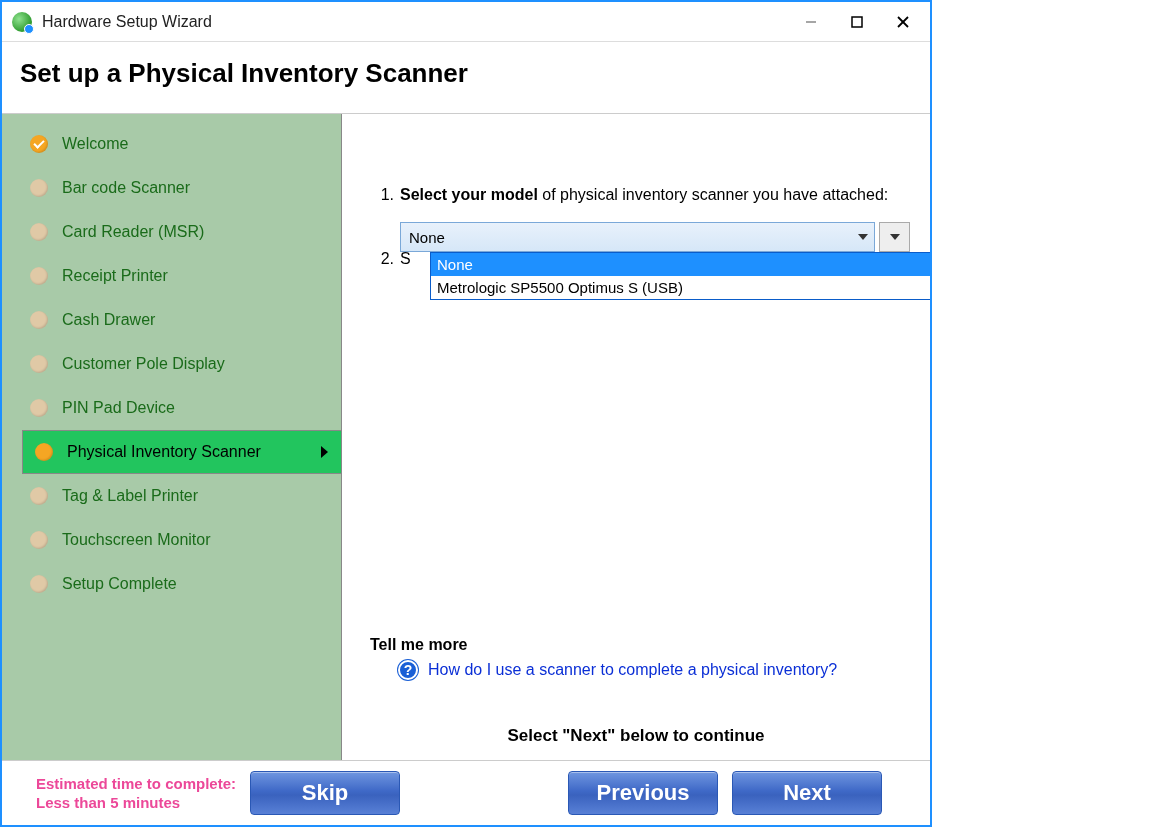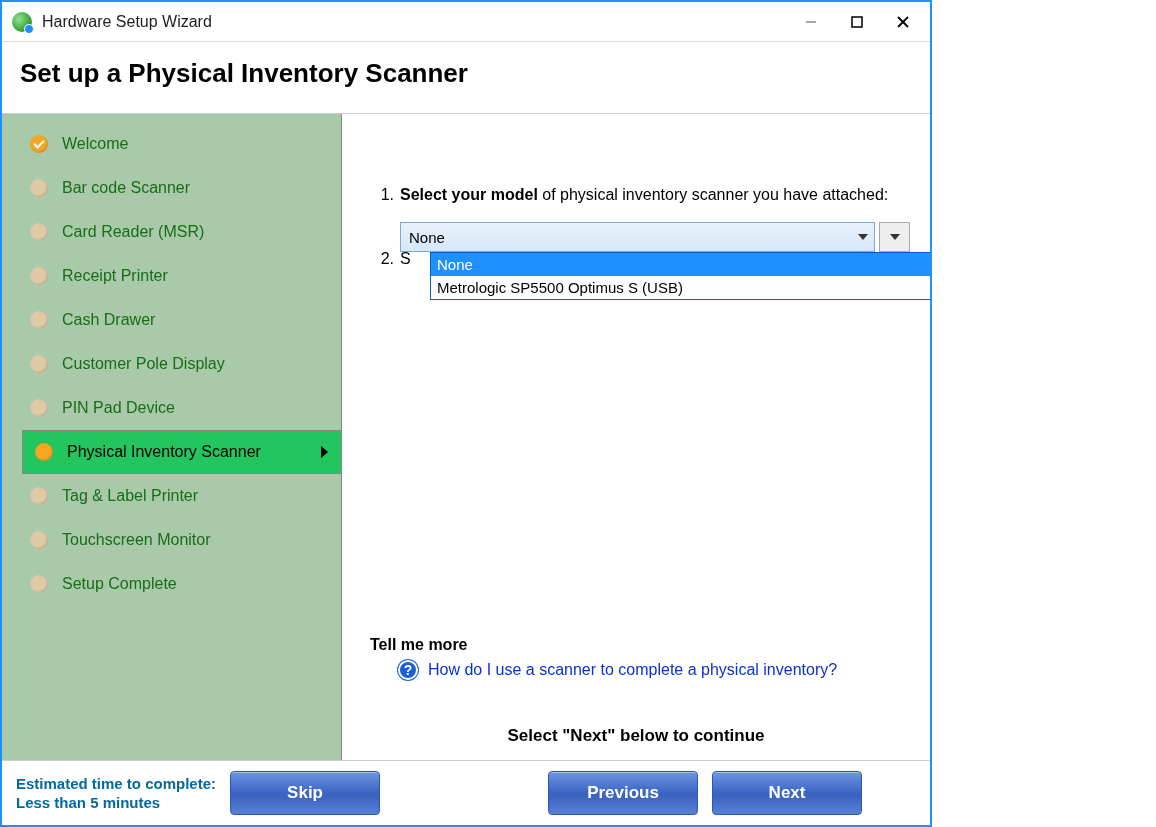--- a/index.html
+++ b/index.html
@@ -272,37 +272,38 @@
   
   .footer {
     height: 64px;
     display: flex;
     align-items: center;
     padding: 0 14px;
     gap: 14px;
     background: #fff;
   }
   .eta {
-    color: #0369a1;
+    color: #ec4899;
     font-weight: 600;
     line-height: 1.3;
     font-size: 15px;
     margin-right: auto;
+    margin-left: 20px;
   }
   .eta .eta-val {
     font-weight: 700;
   }
   .nav-btn {
     height: 44px;
     min-width: 150px;
     border: 1px solid #2a58b5;
     border-radius: 4px;
     background: linear-gradient(#6f96e0, #3f69c7 45%, #3a62be 55%, #5880d6);
     color: #fff;
-    font-size: 17px;
+    font-size: 22px;
     font-weight: 700;
     display: flex;
     align-items: center;
     justify-content: center;
     box-shadow: inset 0 1px 0 rgba(255,255,255,0.4);
   }
   .nav-spacer { width: 140px; }
   .step2-label {
     position: absolute;
     left: 0;

